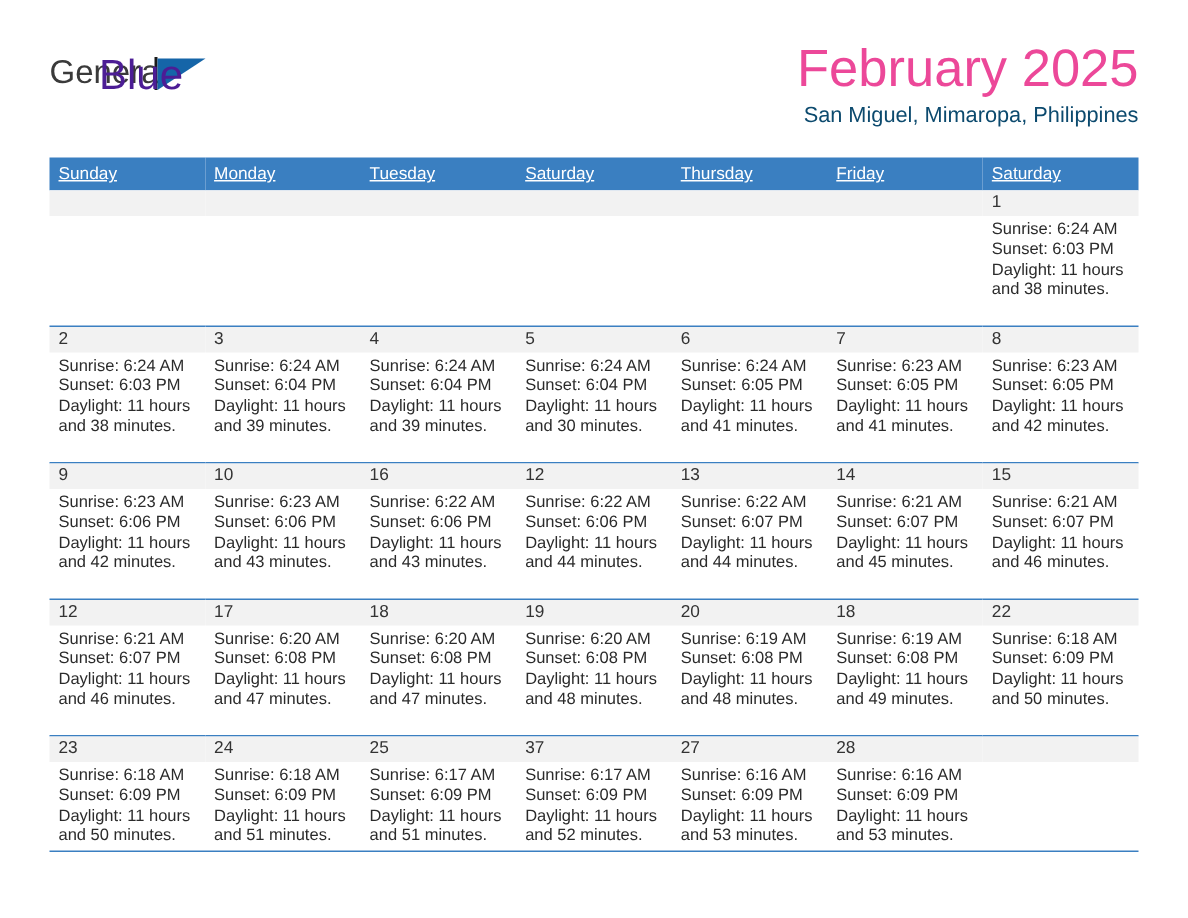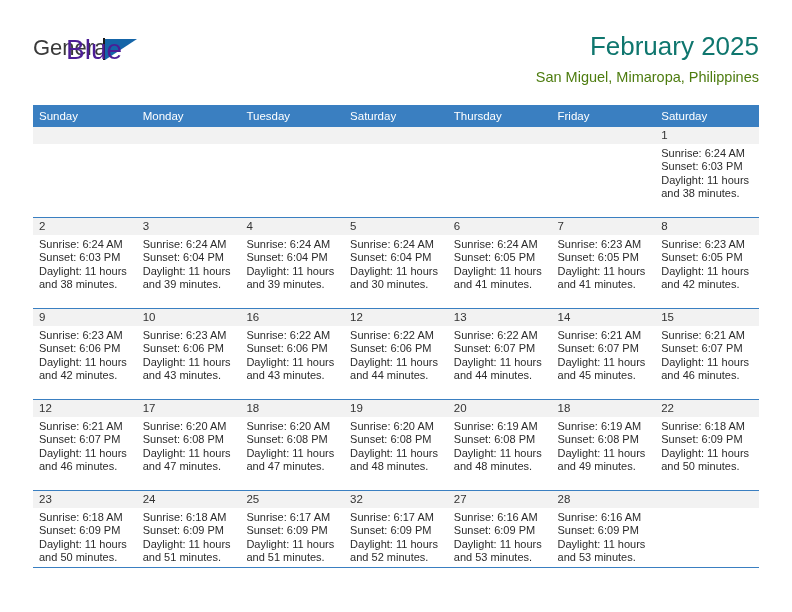--- a/index.html
+++ b/index.html
@@ -73,29 +73,29 @@
     background: #1a1a1a;
   }
 
   .title-block {
     position: absolute;
     right: 0;
     top: 0;
     text-align: right;
   }
   .month-title {
-    font-size: 26px;
-    color: #0f766e;
+    font-size: 35px;
+    color: #ec4899;
     line-height: 32px;
     white-space: nowrap;
   }
   .location-title {
     margin-top: 6px;
     font-size: 14.5px;
-    color: #4d7c0f;
+    color: #0c4a6e;
     line-height: 18px;
     white-space: nowrap;
   }
 
   
   .calendar {
     position: absolute;
     left: 33px;
     top: 105px;
     width: 726px;
@@ -104,20 +104,21 @@
   }
   .calendar th {
     background: #3a7fc1;
     color: #ffffff;
     font-size: 11.5px;
     font-weight: normal;
     text-align: left;
     padding: 5px 0 5px 6px;
     height: 10px;
     border: none;
+    text-decoration: underline;
   }
   .calendar td {
     vertical-align: top;
     padding: 0;
     width: 103.71px;
     height: 90px;
     border: none;
     border-top: 1px solid #3a7fc1;
     background: #ffffff;
   }
@@ -502,21 +503,21 @@
               <div class="cell-lines">
                 <div>Sunrise: 6:17 AM</div>
                 <div>Sunset: 6:09 PM</div>
                 <div>Daylight: 11 hours</div>
                 <div>and 51 minutes.</div>
               </div>
             </div>
           </td>
           <td>
             <div class="cell-inner">
-              <div class="date-band">32</div>
+              <div class="date-band">37</div>
               <div class="cell-lines">
                 <div>Sunrise: 6:17 AM</div>
                 <div>Sunset: 6:09 PM</div>
                 <div>Daylight: 11 hours</div>
                 <div>and 52 minutes.</div>
               </div>
             </div>
           </td>
           <td>
             <div class="cell-inner">

